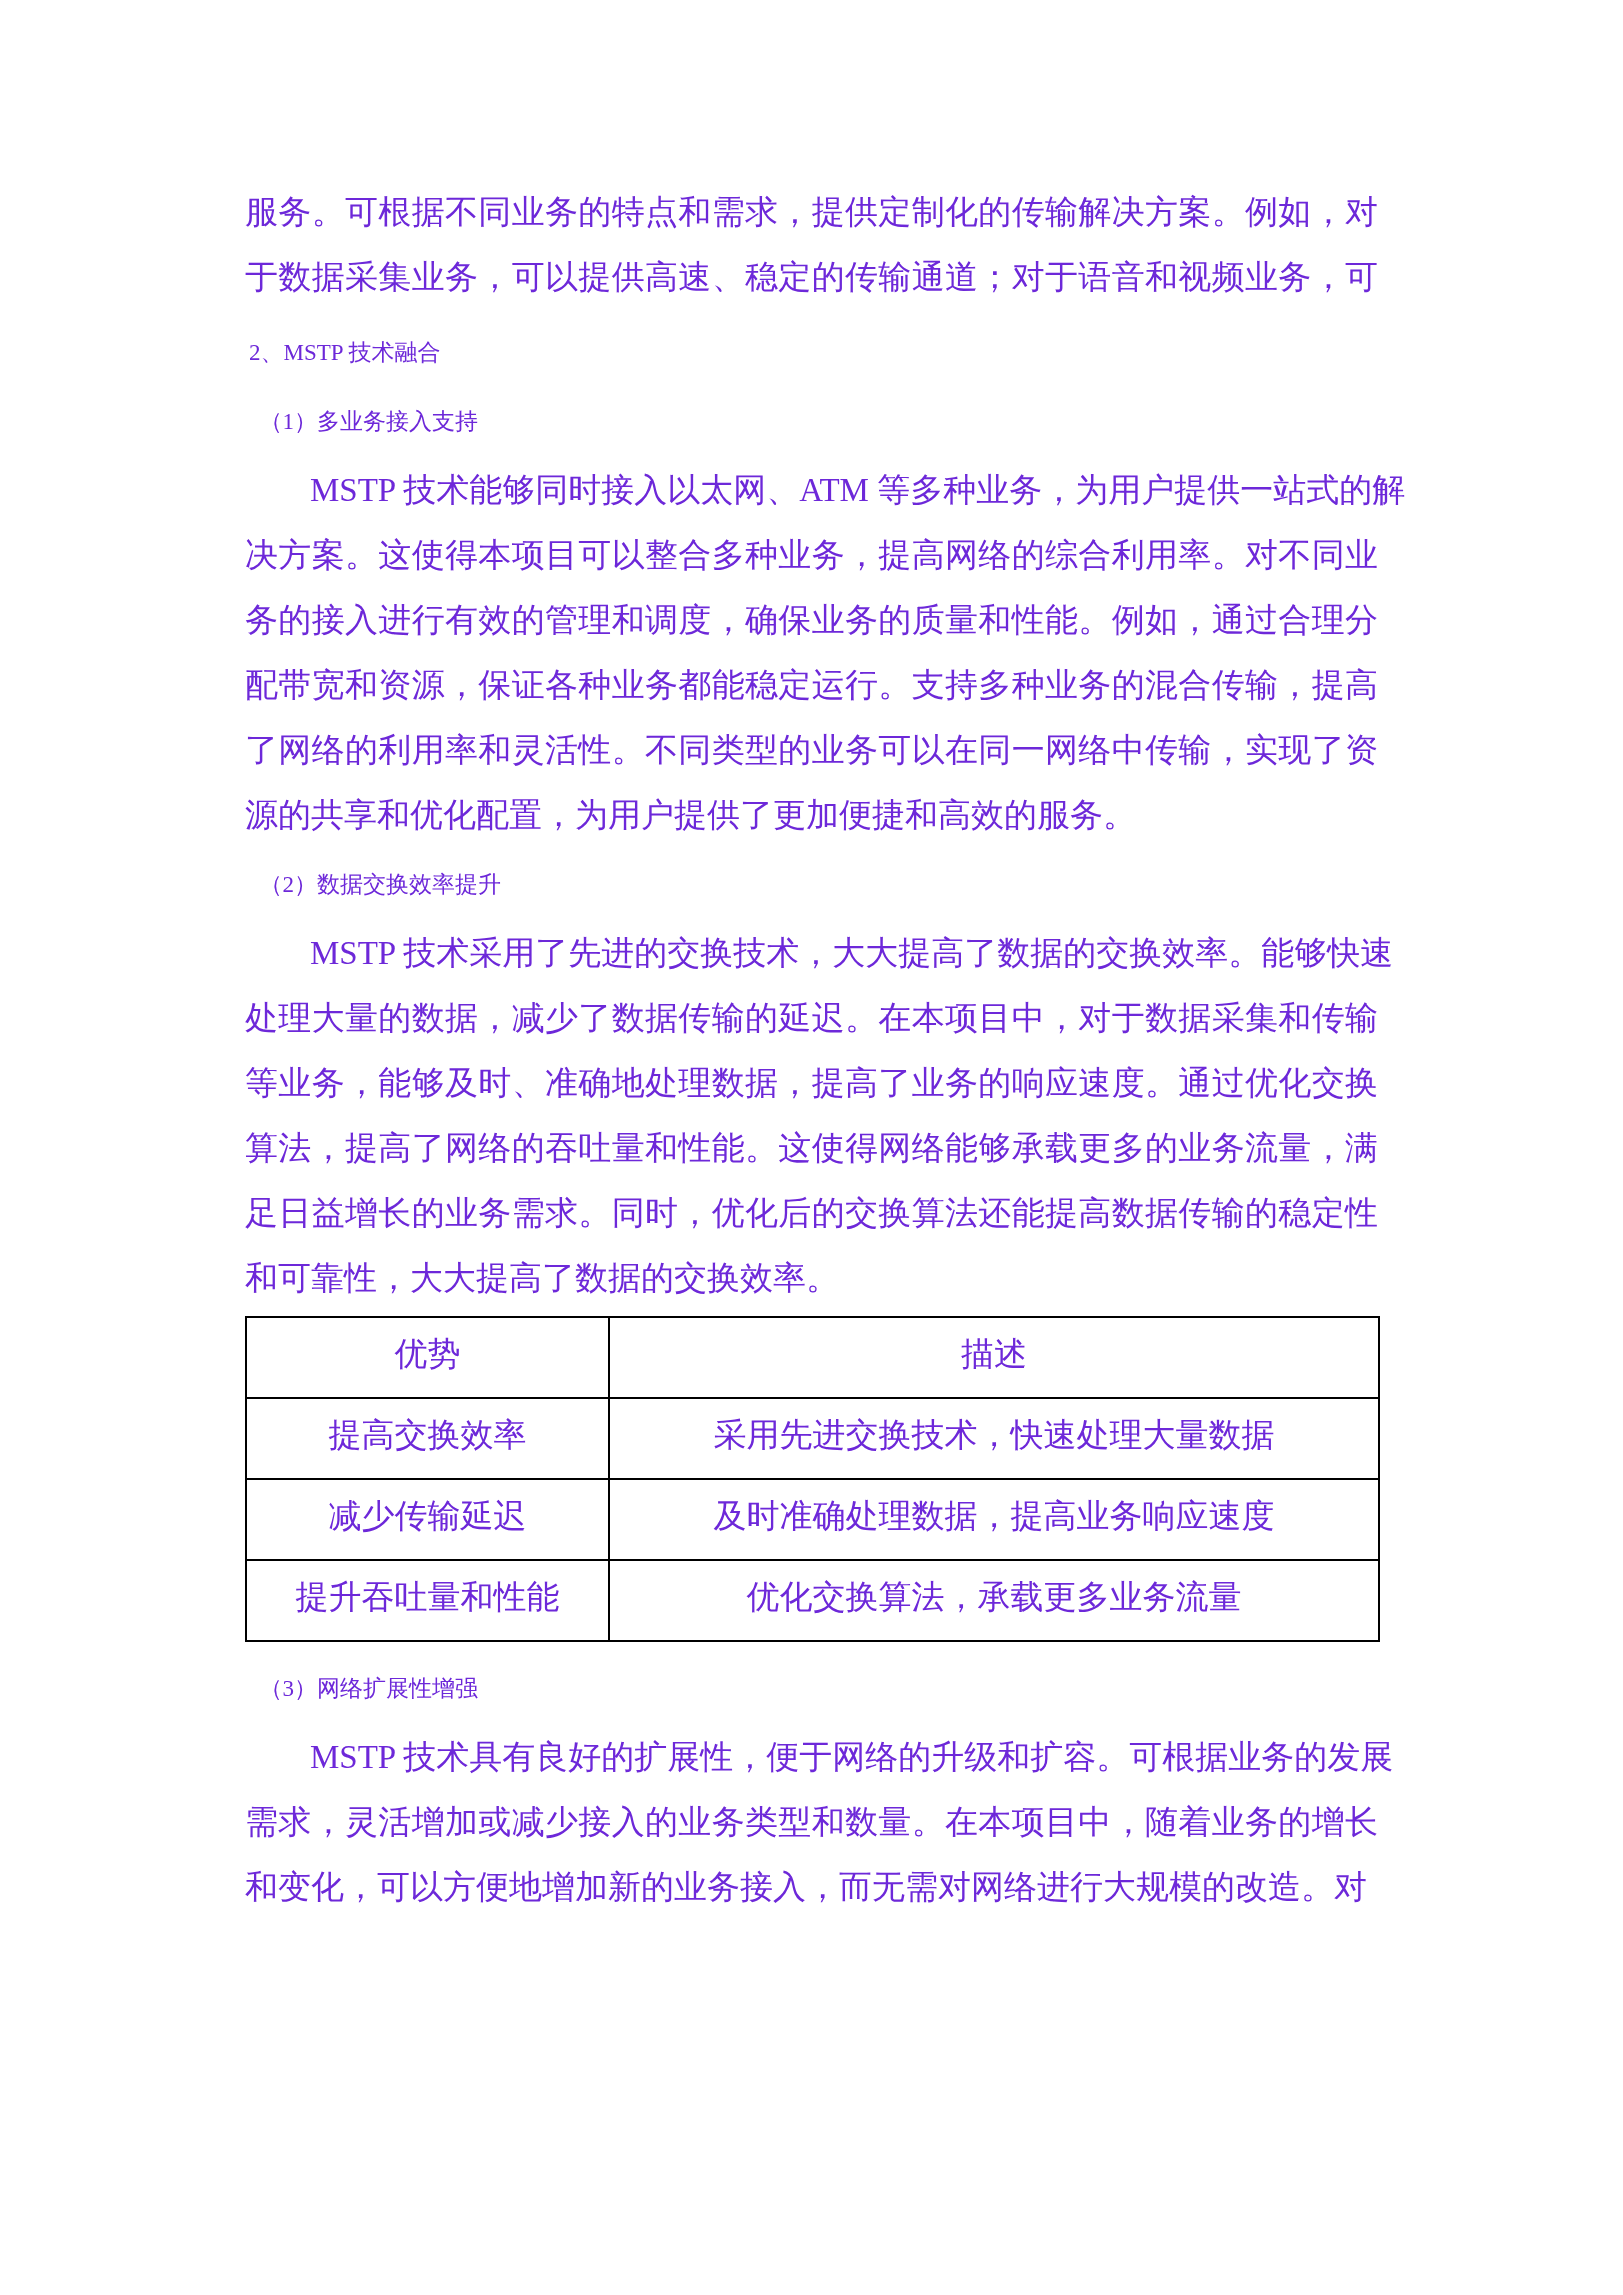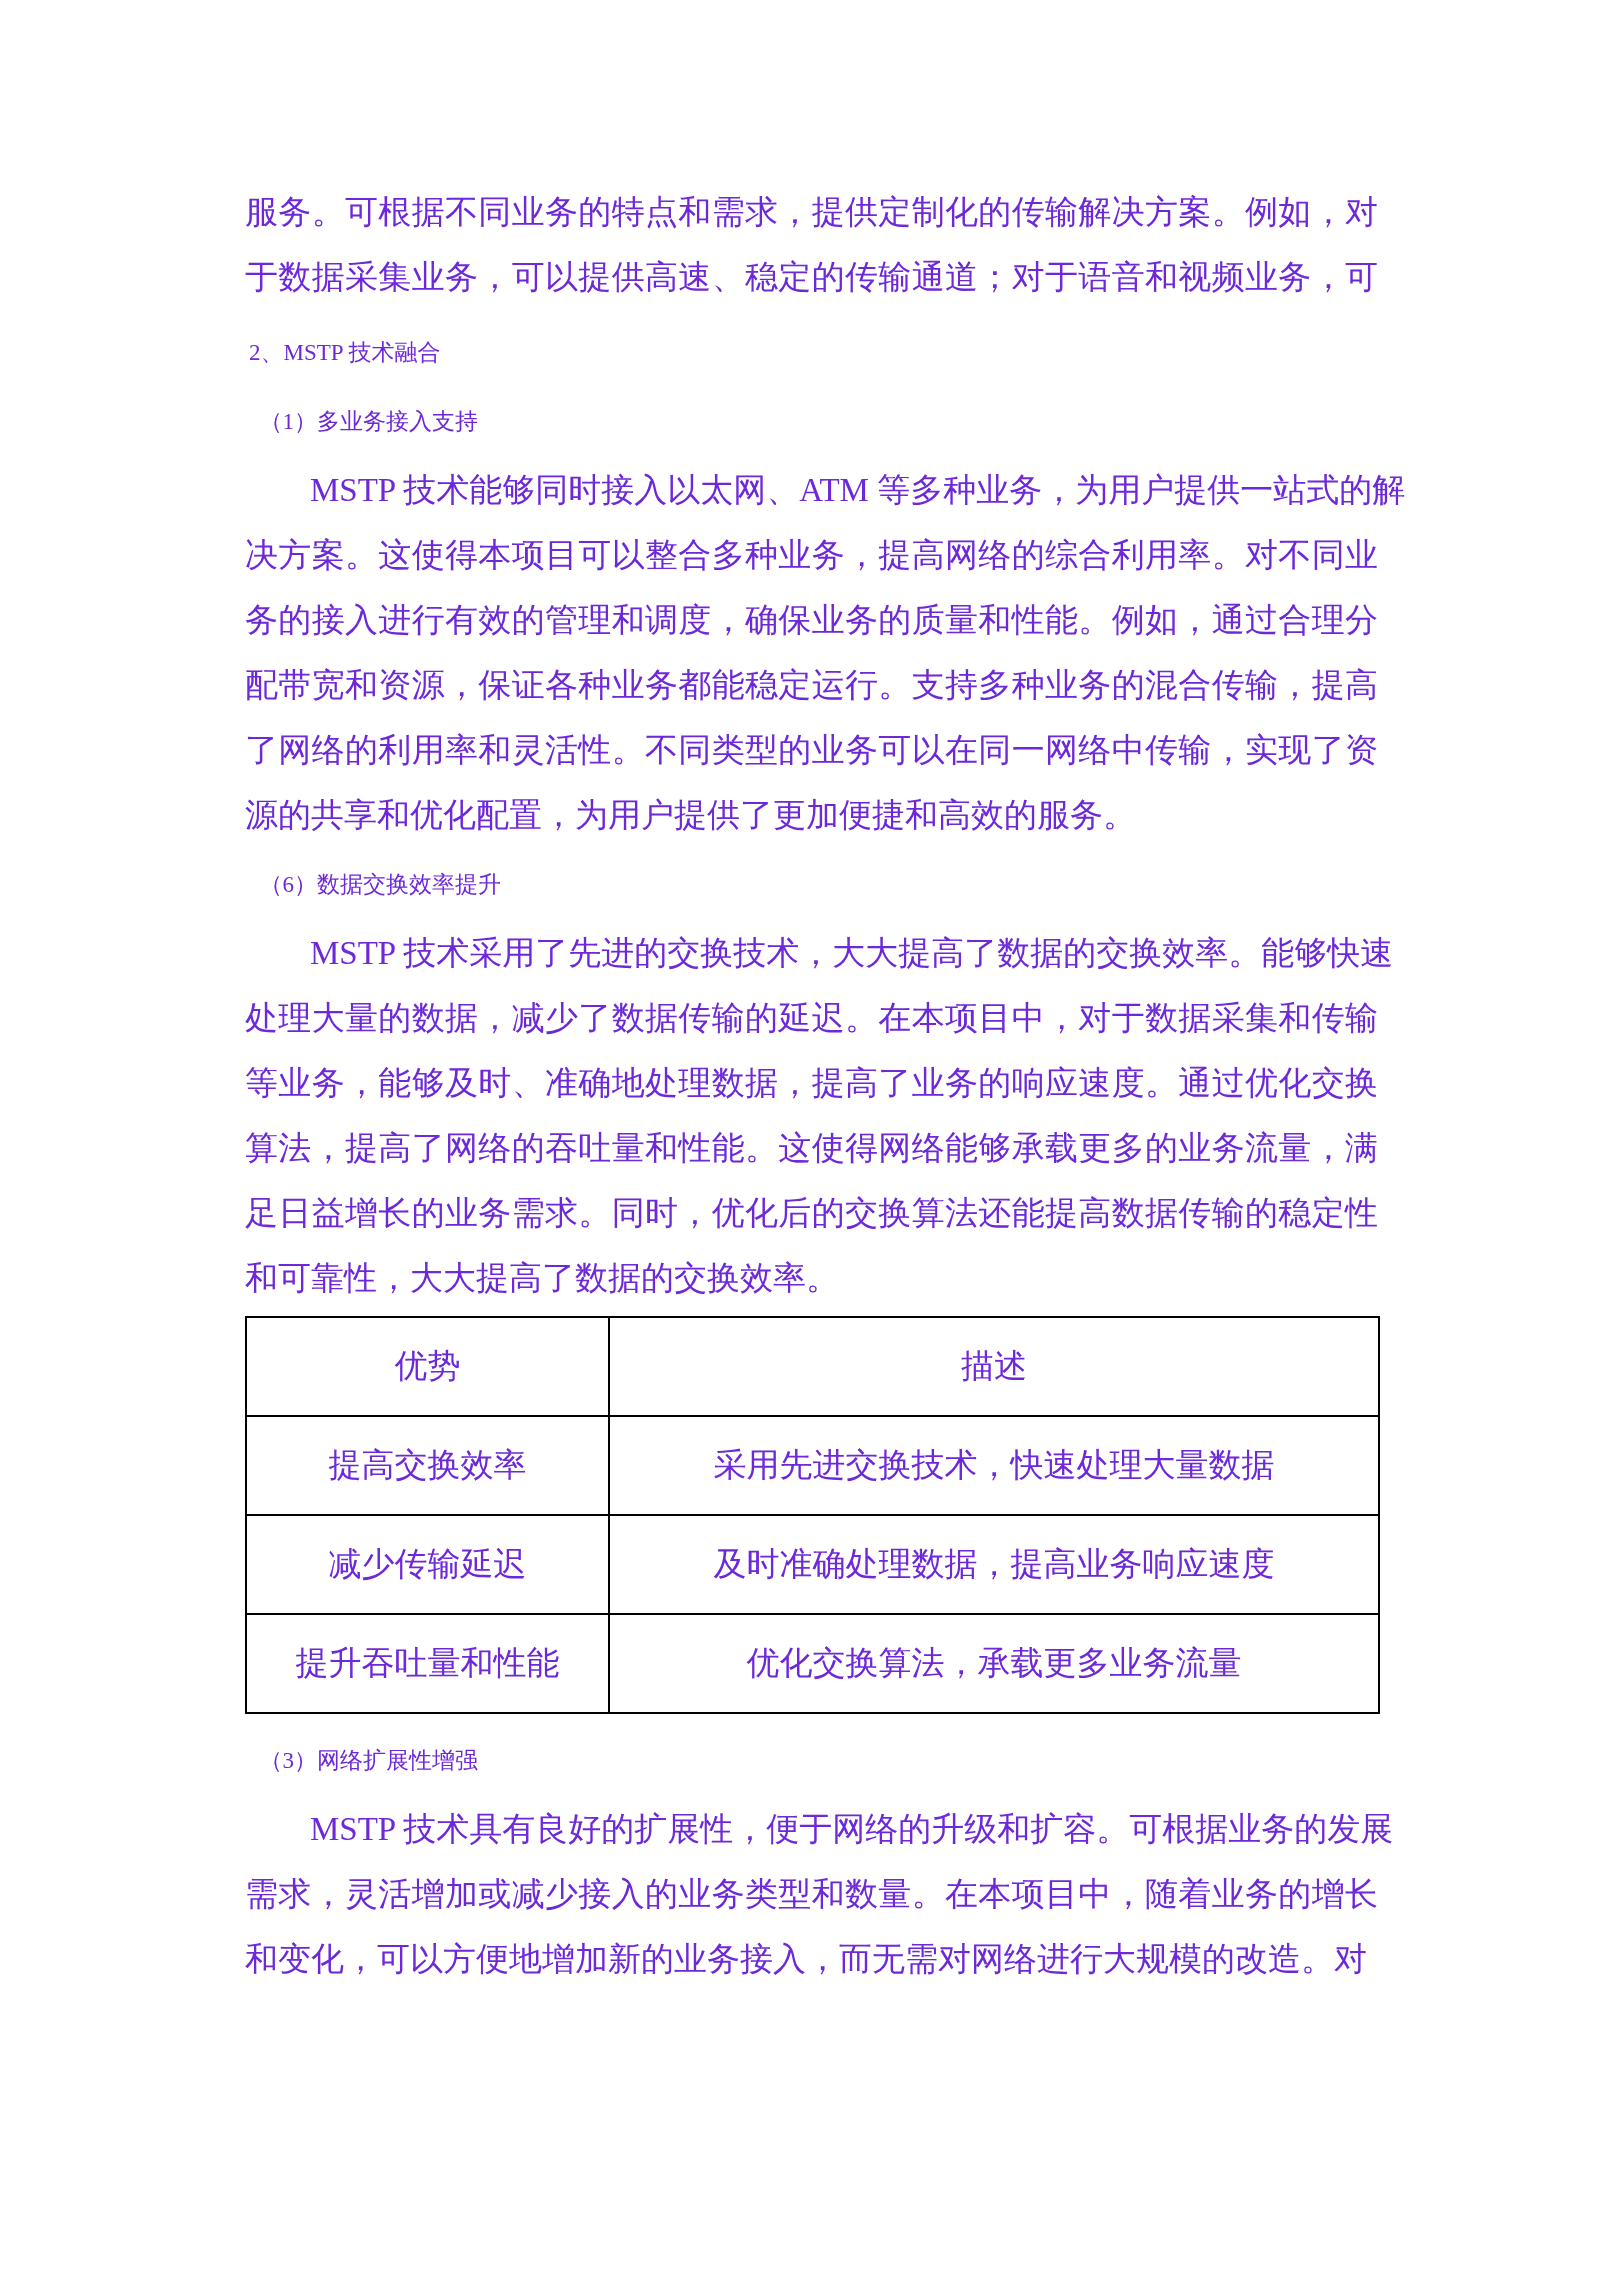--- a/index.html
+++ b/index.html
@@ -54,21 +54,21 @@
   table.adv-table th,
   table.adv-table td {
     border: 2.6px solid #000000;
     height: 81px;
     box-sizing: border-box;
     text-align: center;
     vertical-align: top;
     font-weight: normal;
     font-size: 33px;
     line-height: 65px;
-    padding: 16px;
+    padding: 4px;
     overflow: hidden;
   }
 </style>
 </head>
 <body>
 
 <div class="page">
 
   <div class="para">
       <div class="line first">服务。可根据不同业务的特点和需求，提供定制化的传输解决方案。例如，对</div>
@@ -81,21 +81,21 @@
 
   <div class="para indent-first">
       <div class="line first">MSTP 技术能够同时接入以太网、ATM 等多种业务，为用户提供一站式的解</div>
       <div class="line">决方案。这使得本项目可以整合多种业务，提高网络的综合利用率。对不同业</div>
       <div class="line">务的接入进行有效的管理和调度，确保业务的质量和性能。例如，通过合理分</div>
       <div class="line">配带宽和资源，保证各种业务都能稳定运行。支持多种业务的混合传输，提高</div>
       <div class="line">了网络的利用率和灵活性。不同类型的业务可以在同一网络中传输，实现了资</div>
       <div class="line last">源的共享和优化配置，为用户提供了更加便捷和高效的服务。</div>
     </div>
 
-  <div class="heading h-paren">（6）数据交换效率提升</div>
+  <div class="heading h-paren">（2）数据交换效率提升</div>
 
   <div class="para indent-first">
       <div class="line first">MSTP 技术采用了先进的交换技术，大大提高了数据的交换效率。能够快速</div>
       <div class="line">处理大量的数据，减少了数据传输的延迟。在本项目中，对于数据采集和传输</div>
       <div class="line">等业务，能够及时、准确地处理数据，提高了业务的响应速度。通过优化交换</div>
       <div class="line">算法，提高了网络的吞吐量和性能。这使得网络能够承载更多的业务流量，满</div>
       <div class="line">足日益增长的业务需求。同时，优化后的交换算法还能提高数据传输的稳定性</div>
       <div class="line last">和可靠性，大大提高了数据的交换效率。</div>
     </div>
 

